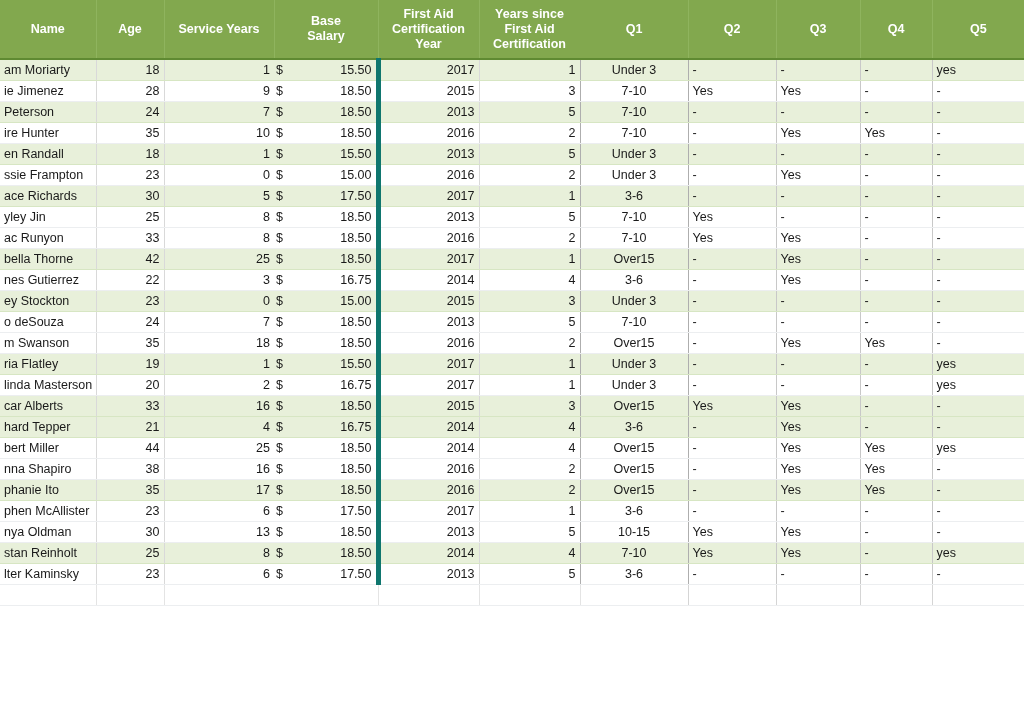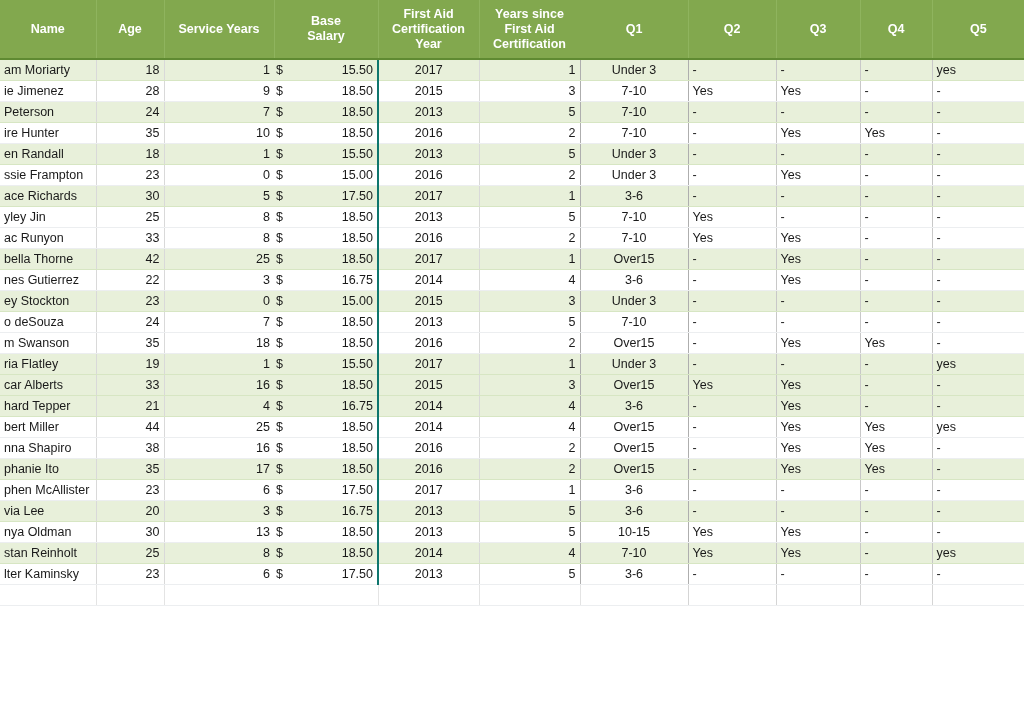--- a/index.html
+++ b/index.html
@@ -49,22 +49,22 @@
     border-bottom:1px solid transparent;
   }
   tbody tr.odd td{border-bottom:1px solid #d7e6c3;}
   tbody tr.even td{border-bottom:1px solid #eceef0;}
 
   
   td.c-name    {text-align:left;  border-right:1px solid #d9d9d9;}
   td.c-age     {text-align:right; border-right:1px solid #d9d9d9;}
   td.c-serv    {text-align:right; border-right:none;}
   td.c-dollar  {text-align:left;  border-right:none; padding-left:2px;}
-  td.c-sal     {text-align:right; border-right:2px solid #0f766e;}
-  td.c-cert    {text-align:center; border-right:1px solid #d9d9d9;}
+  td.c-sal     {text-align:right; border-right:5px solid #0f766e;}
+  td.c-cert    {text-align:right; border-right:1px solid #d9d9d9;}
   td.c-since   {text-align:right; border-right:1px solid #aeaeae;}
   td.c-q1      {text-align:center;  border-right:1px solid #aeaeae;}
   td.c-q       {text-align:left;  border-right:1px solid #c8c8c8;}
   td.c-q:last-child{border-right:none;}
 
   tbody tr.blank td{background:#ffffff;border-bottom:1px solid #eceef0;}
   tbody tr.blank td.c-name{border-right:1px solid #e4e4e4;}
   tbody tr.blank td.c-age{border-right:1px solid #e4e4e4;}
   tbody tr.blank td.c-sal{border-right:1px solid #e4e4e4;}
   tbody tr.blank td.c-cert{border-right:1px solid #e4e4e4;}
@@ -323,20 +323,34 @@
           <td class="c-dollar">$</td>
           <td class="c-sal">15.50</td>
           <td class="c-cert">2017</td>
           <td class="c-since">1</td>
           <td class="c-q1">Under 3</td>
           <td class="c-q">-</td>
           <td class="c-q">-</td>
           <td class="c-q">-</td>
           <td class="c-q">yes</td>
         </tr>
+        <tr class="even">
+          <td class="c-name">linda Masterson</td>
+          <td class="c-age">20</td>
+          <td class="c-serv">2</td>
+          <td class="c-dollar">$</td>
+          <td class="c-sal">16.75</td>
+          <td class="c-cert">2017</td>
+          <td class="c-since">1</td>
+          <td class="c-q1">Under 3</td>
+          <td class="c-q">-</td>
+          <td class="c-q">-</td>
+          <td class="c-q">-</td>
+          <td class="c-q">yes</td>
+        </tr>
         <tr class="odd">
           <td class="c-name">car Alberts</td>
           <td class="c-age">33</td>
           <td class="c-serv">16</td>
           <td class="c-dollar">$</td>
           <td class="c-sal">18.50</td>
           <td class="c-cert">2015</td>
           <td class="c-since">3</td>
           <td class="c-q1">Over15</td>
           <td class="c-q">Yes</td>
@@ -401,34 +415,20 @@
           <td class="c-q">-</td>
         </tr>
         <tr class="even">
           <td class="c-name">phen McAllister</td>
           <td class="c-age">23</td>
           <td class="c-serv">6</td>
           <td class="c-dollar">$</td>
           <td class="c-sal">17.50</td>
           <td class="c-cert">2017</td>
           <td class="c-since">1</td>
-          <td class="c-q1">3-6</td>
-          <td class="c-q">-</td>
-          <td class="c-q">-</td>
-          <td class="c-q">-</td>
-          <td class="c-q">-</td>
-        </tr>
-        <tr class="odd">
-          <td class="c-name">via Lee</td>
-          <td class="c-age">20</td>
-          <td class="c-serv">3</td>
-          <td class="c-dollar">$</td>
-          <td class="c-sal">16.75</td>
-          <td class="c-cert">2013</td>
-          <td class="c-since">5</td>
           <td class="c-q1">3-6</td>
           <td class="c-q">-</td>
           <td class="c-q">-</td>
           <td class="c-q">-</td>
           <td class="c-q">-</td>
         </tr>
         <tr class="even">
           <td class="c-name">nya Oldman</td>
           <td class="c-age">30</td>
           <td class="c-serv">13</td>

